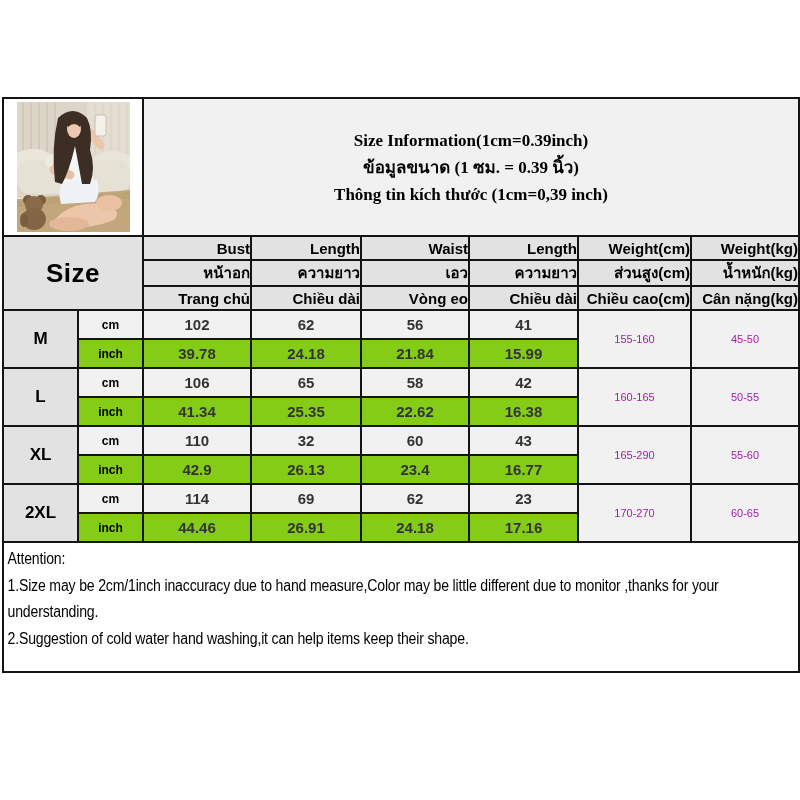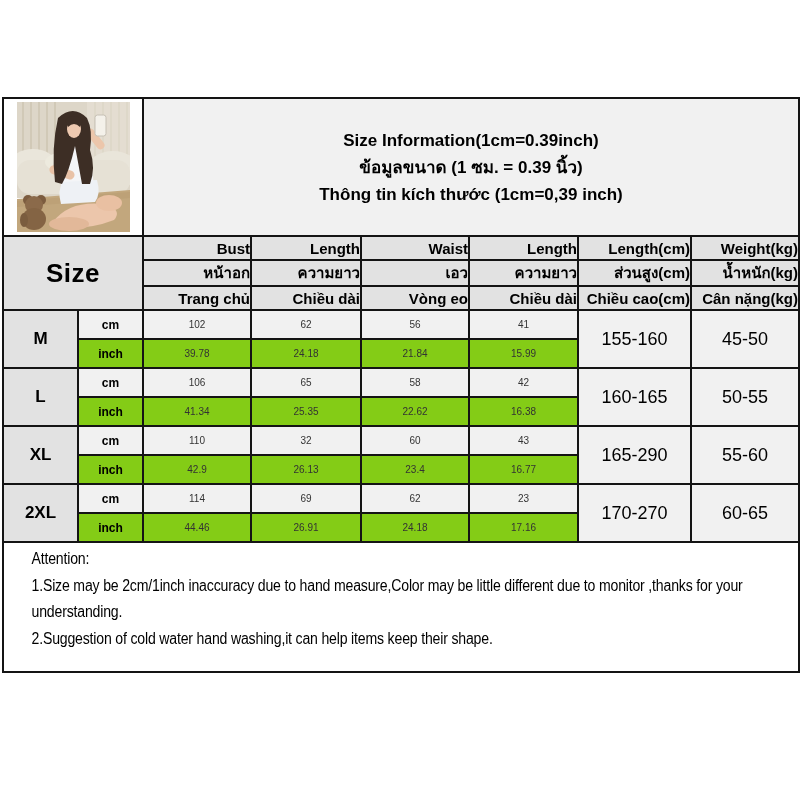--- a/index.html
+++ b/index.html
@@ -12,36 +12,36 @@
   table.size-table{
     position:absolute;left:2px;top:97px;width:796px;
     border-collapse:collapse;table-layout:fixed;
   }
   td{
     border:2px solid #141414;
     padding:0;text-align:center;vertical-align:middle;
     color:#000;overflow:hidden;
   }
   
-  tr.r-top td{height:136px;}
+  tr.r-top td{height:136px;font-family:Liberation Serif, serif;}
   tr.r-head td{height:22px;}
   tr.r-data td{height:27px;}
-  tr.r-attn td{height:128px;padding-left:24px;}
+  tr.r-attn td{height:128px;}
   
   .img-cell{background:#ffffff;vertical-align:middle;}
   .title-cell{background:#f1f1f1;}
   .title-cell .t-line{font-weight:bold;font-size:17px;line-height:27px;color:#000;}
   .corner-cell{background:#e2e2e2;font-weight:bold;font-size:26px;letter-spacing:.5px;margin-top:12px;}
   .head-cell{background:#e2e2e2;font-weight:bold;font-size:15px;text-align:right;}
   .size-cell{background:#e2e2e2;font-weight:bold;font-size:17px;}
   .unit-cell{font-weight:bold;font-size:12px;}
-  .num-cell{font-weight:400;font-size:10px;color:#333;}
+  .num-cell{font-weight:700;font-size:15px;color:#333;}
   .row-cm td{background:#f1f1f1;}
   .row-inch td{background:#84cc16;}
-  td.range-cell{background:#f1f1f1;font-weight:400;font-size:18px;color:#000000;}
+  td.range-cell{background:#f1f1f1;font-weight:400;font-size:11px;color:#a21caf;}
   td.size-cell{background:#e2e2e2;}
   .attn-cell{background:#ffffff;text-align:left;vertical-align:top;}
   .attn{
     padding:3px 4px 0 4px;
     font-size:16px;line-height:26.5px;color:#000;
     transform:scaleX(0.88);transform-origin:0 0;width:113.5%;
     letter-spacing:-0.2px;
   }
   .photo-wrap{width:113px;height:130px;margin:0 auto;display:block;}
 </style>
@@ -119,21 +119,21 @@
         <div class="t-line">Thông tin kích thước (1cm=0,39 inch)</div>
       </td>
     </tr>
 
     <tr class="r-head">
       <td class="corner-cell" colspan="2" rowspan="3">Size</td>
       <td class="head-cell">Bust</td>
       <td class="head-cell">Length</td>
       <td class="head-cell">Waist</td>
       <td class="head-cell">Length</td>
-      <td class="head-cell">Length(cm)</td>
+      <td class="head-cell">Weight(cm)</td>
       <td class="head-cell">Weight(kg)</td>
     </tr>
 
     <tr class="r-head">
       <td class="head-cell">หน้าอก</td>
       <td class="head-cell">ความยาว</td>
       <td class="head-cell">เอว</td>
       <td class="head-cell">ความยาว</td>
       <td class="head-cell">ส่วนสูง(cm)</td>
       <td class="head-cell">น้ำหนัก(kg)</td>

